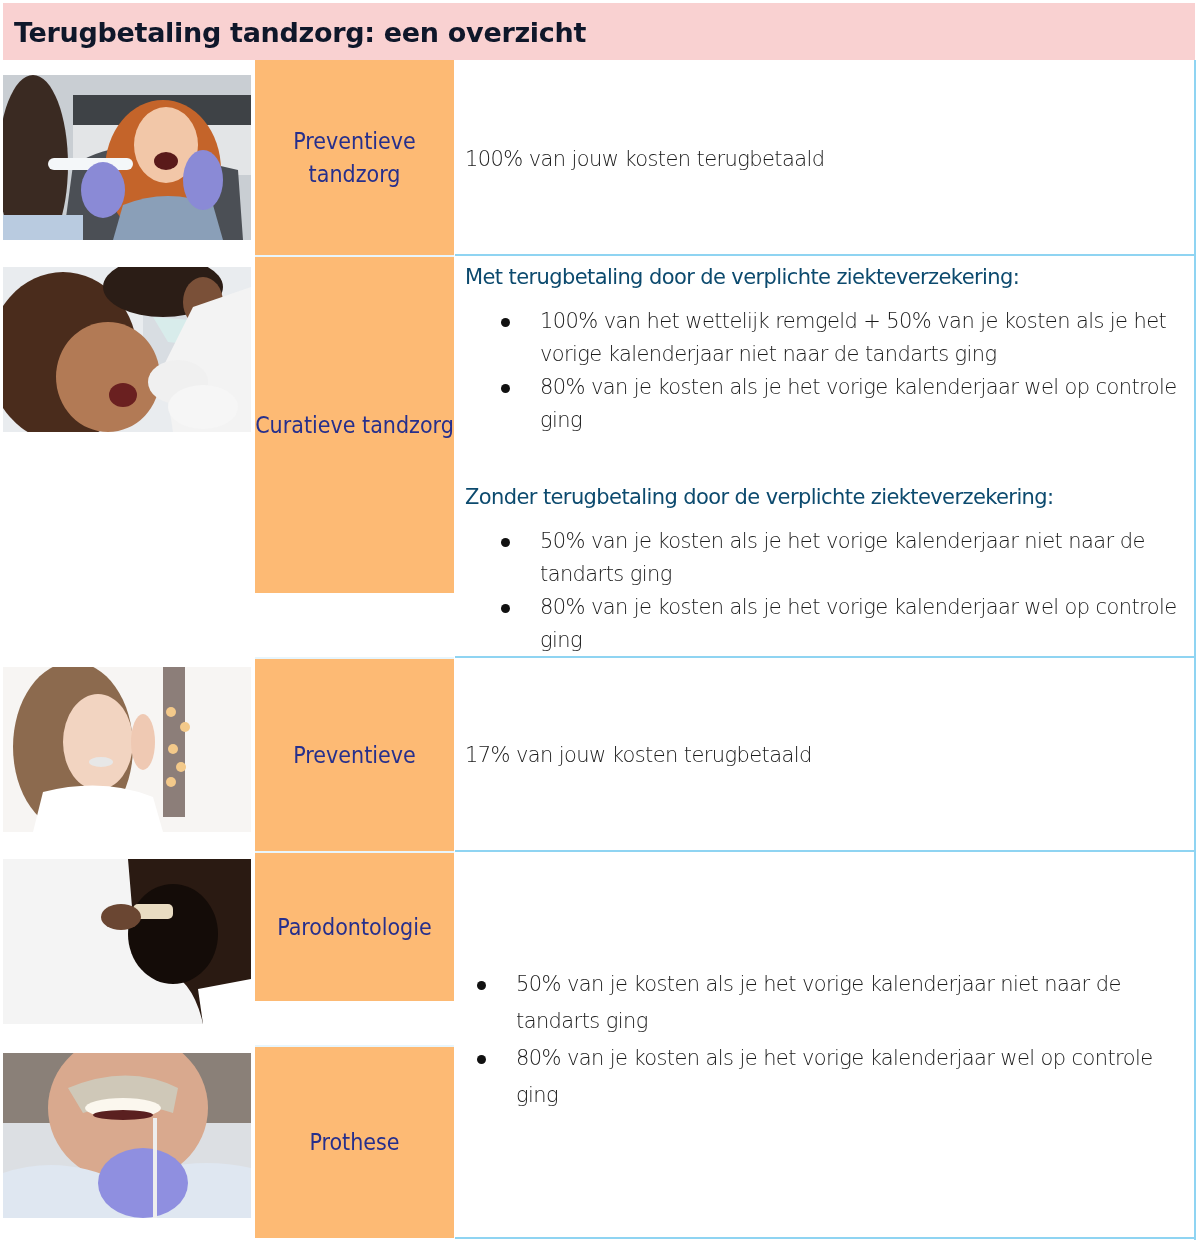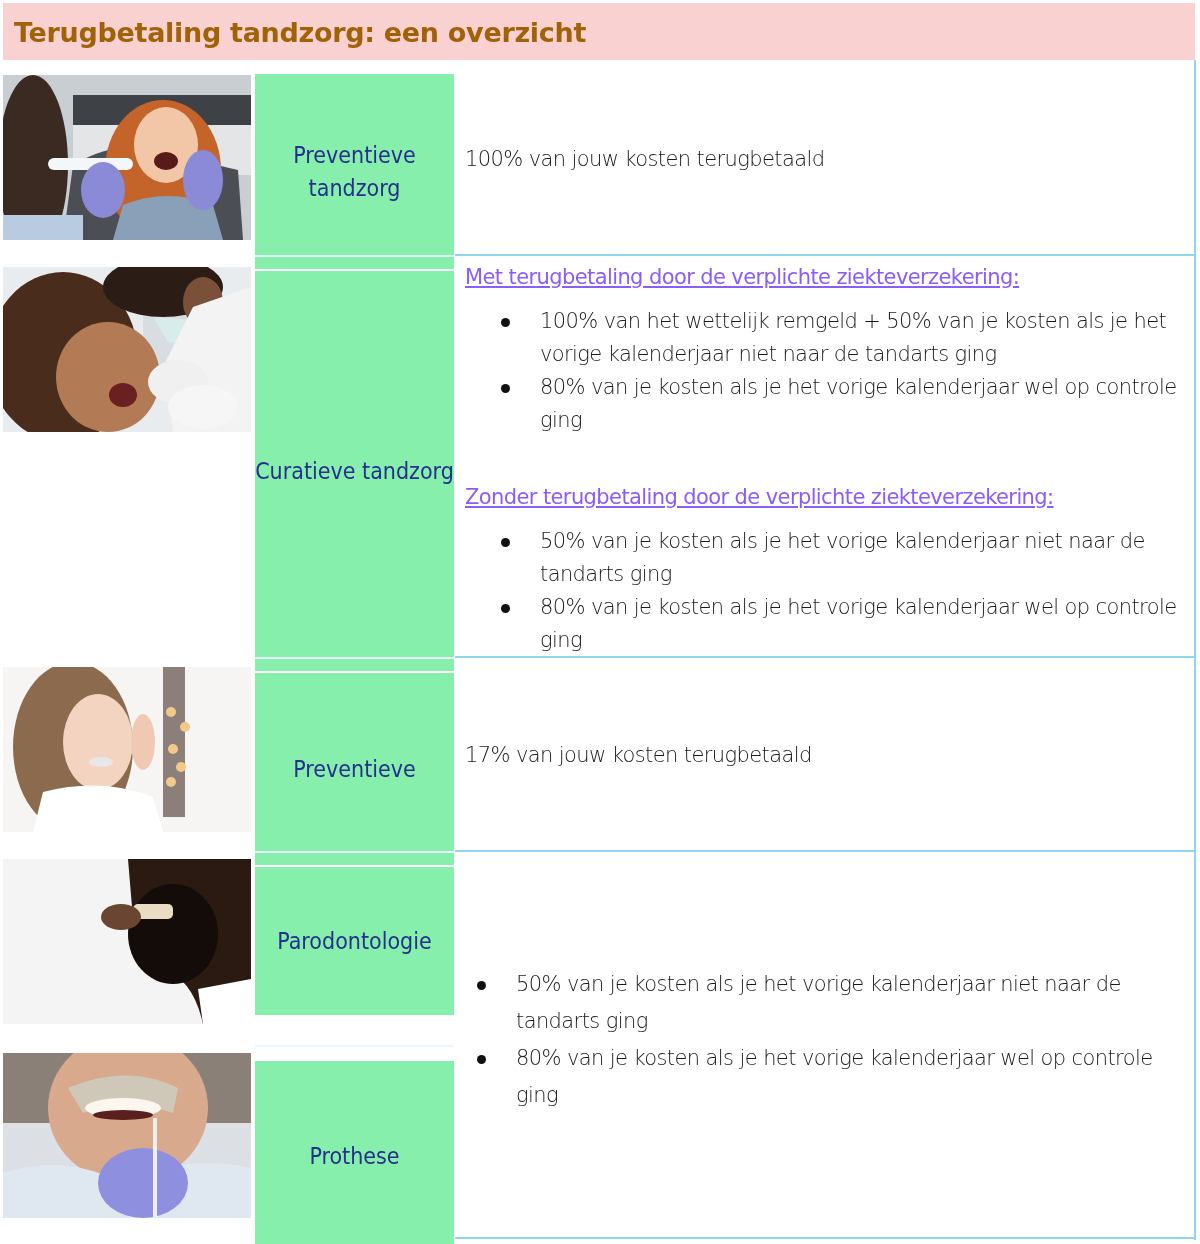--- a/index.html
+++ b/index.html
@@ -1,35 +1,35 @@
 <!DOCTYPE html>
 <html><head>
   <meta charset="utf-8">
   <style>
     html, body { margin: 0; padding: 0; background: #ffffff; }
     body { width: 1200px; height: 1244px; position: relative; overflow: hidden;
            font-family: "DejaVu Sans", sans-serif; }
     .header { position: absolute; left: 3px; top: 3px; width: 1192px; height: 57px;
               background: #f9d1d1; box-sizing: border-box; padding-left: 11px; }
     .header h1 { margin: 0; font-family: "DejaVu Sans", sans-serif; font-weight: bold;
-                 font-size: 27px; line-height: 60px; color: #a16207; letter-spacing: -0.3px; }
+                 font-size: 27px; line-height: 60px; color: #0f172a; letter-spacing: -0.3px; }
     .photo { position: absolute; left: 3px; width: 248px; height: 165px; overflow: hidden; }
     .photo svg { display: block; width: 100%; height: 100%; }
-    .labelcell { position: absolute; left: 255px; width: 199px; background: #86efac;
+    .labelcell { position: absolute; left: 255px; width: 199px; background: #fdba74;
                  display: flex; align-items: center; justify-content: center; text-align: center;
-                 box-sizing: border-box; margin-top: 14px; }
+                 box-sizing: border-box; }
     .labelcell span { font-family: "DejaVu Sans Condensed", "DejaVu Sans", sans-serif;
                       font-size: 23px; line-height: 33px; color: #262f8c; font-stretch: condensed; }
     .sep-white { position: absolute; left: 255px; width: 199px; height: 2px; background: #e8f6fd; }
     .contentcell { position: absolute; left: 455px; width: 740px; box-sizing: border-box;
                    padding-left: 10px; color: #1a1a1a; font-family: "DejaVu Sans", sans-serif; }
     .hline { position: absolute; left: 455px; width: 741px; height: 2px; background: #8fd4f2; }
     .vline { position: absolute; left: 1194px; top: 60px; width: 2px; height: 1180px; background: #8fd4f2; }
     .plain { font-size: 21px; line-height: 33px; font-weight: 300; letter-spacing: -0.6px; }
-    .heading { font-size: 21px; line-height: 33px; color: #8b5cf6; letter-spacing: -0.6px; text-decoration: underline; }
+    .heading { font-size: 21px; line-height: 33px; color: #0c4a6e; letter-spacing: -0.6px; }
     ul { margin: 11px; padding: 0; list-style: none; }
     li { position: relative; font-size: 21px; line-height: 33px; font-weight: 300; letter-spacing: -0.6px; }
     li .dot { position: absolute; width: 9px; height: 9px; border-radius: 50%; background: #111; }
     .list-a li { padding-left: 64px; }
     .list-a li .dot { left: 25px; top: 13px; }
     .list-b li { padding-left: 40px; line-height: 37px; }
     .list-b li .dot { left: 1px; top: 15px; }
   </style>
 </head>
 <body>
@@ -107,21 +107,21 @@
     <path d="M0 120 Q60 100 120 130 Q180 100 248 115 L248 165 L0 165 Z" fill="#dfe7f1"></path>
     <ellipse cx="140" cy="130" rx="45" ry="35" fill="#8f8fe0"></ellipse>
     <rect x="150" y="65" width="4" height="100" fill="#eeeeee"></rect>
   </svg>
 </div>
 
 <div class="labelcell" style="top:60px;height:195px">
   <span>Preventieve tandzorg</span>
 </div>
 <div class="sep-white" style="top:255px"></div>
-<div class="labelcell" style="top:257px;height:400px">
+<div class="labelcell" style="top:257px;height:336px">
   <span>Curatieve tandzorg</span>
 </div>
 <div class="sep-white" style="top:657px"></div>
 <div class="labelcell" style="top:659px;height:192px">
   <span>Preventieve</span>
 </div>
 <div class="sep-white" style="top:851px"></div>
 <div class="labelcell" style="top:853px;height:148px">
   <span>Parodontologie</span>
 </div>

